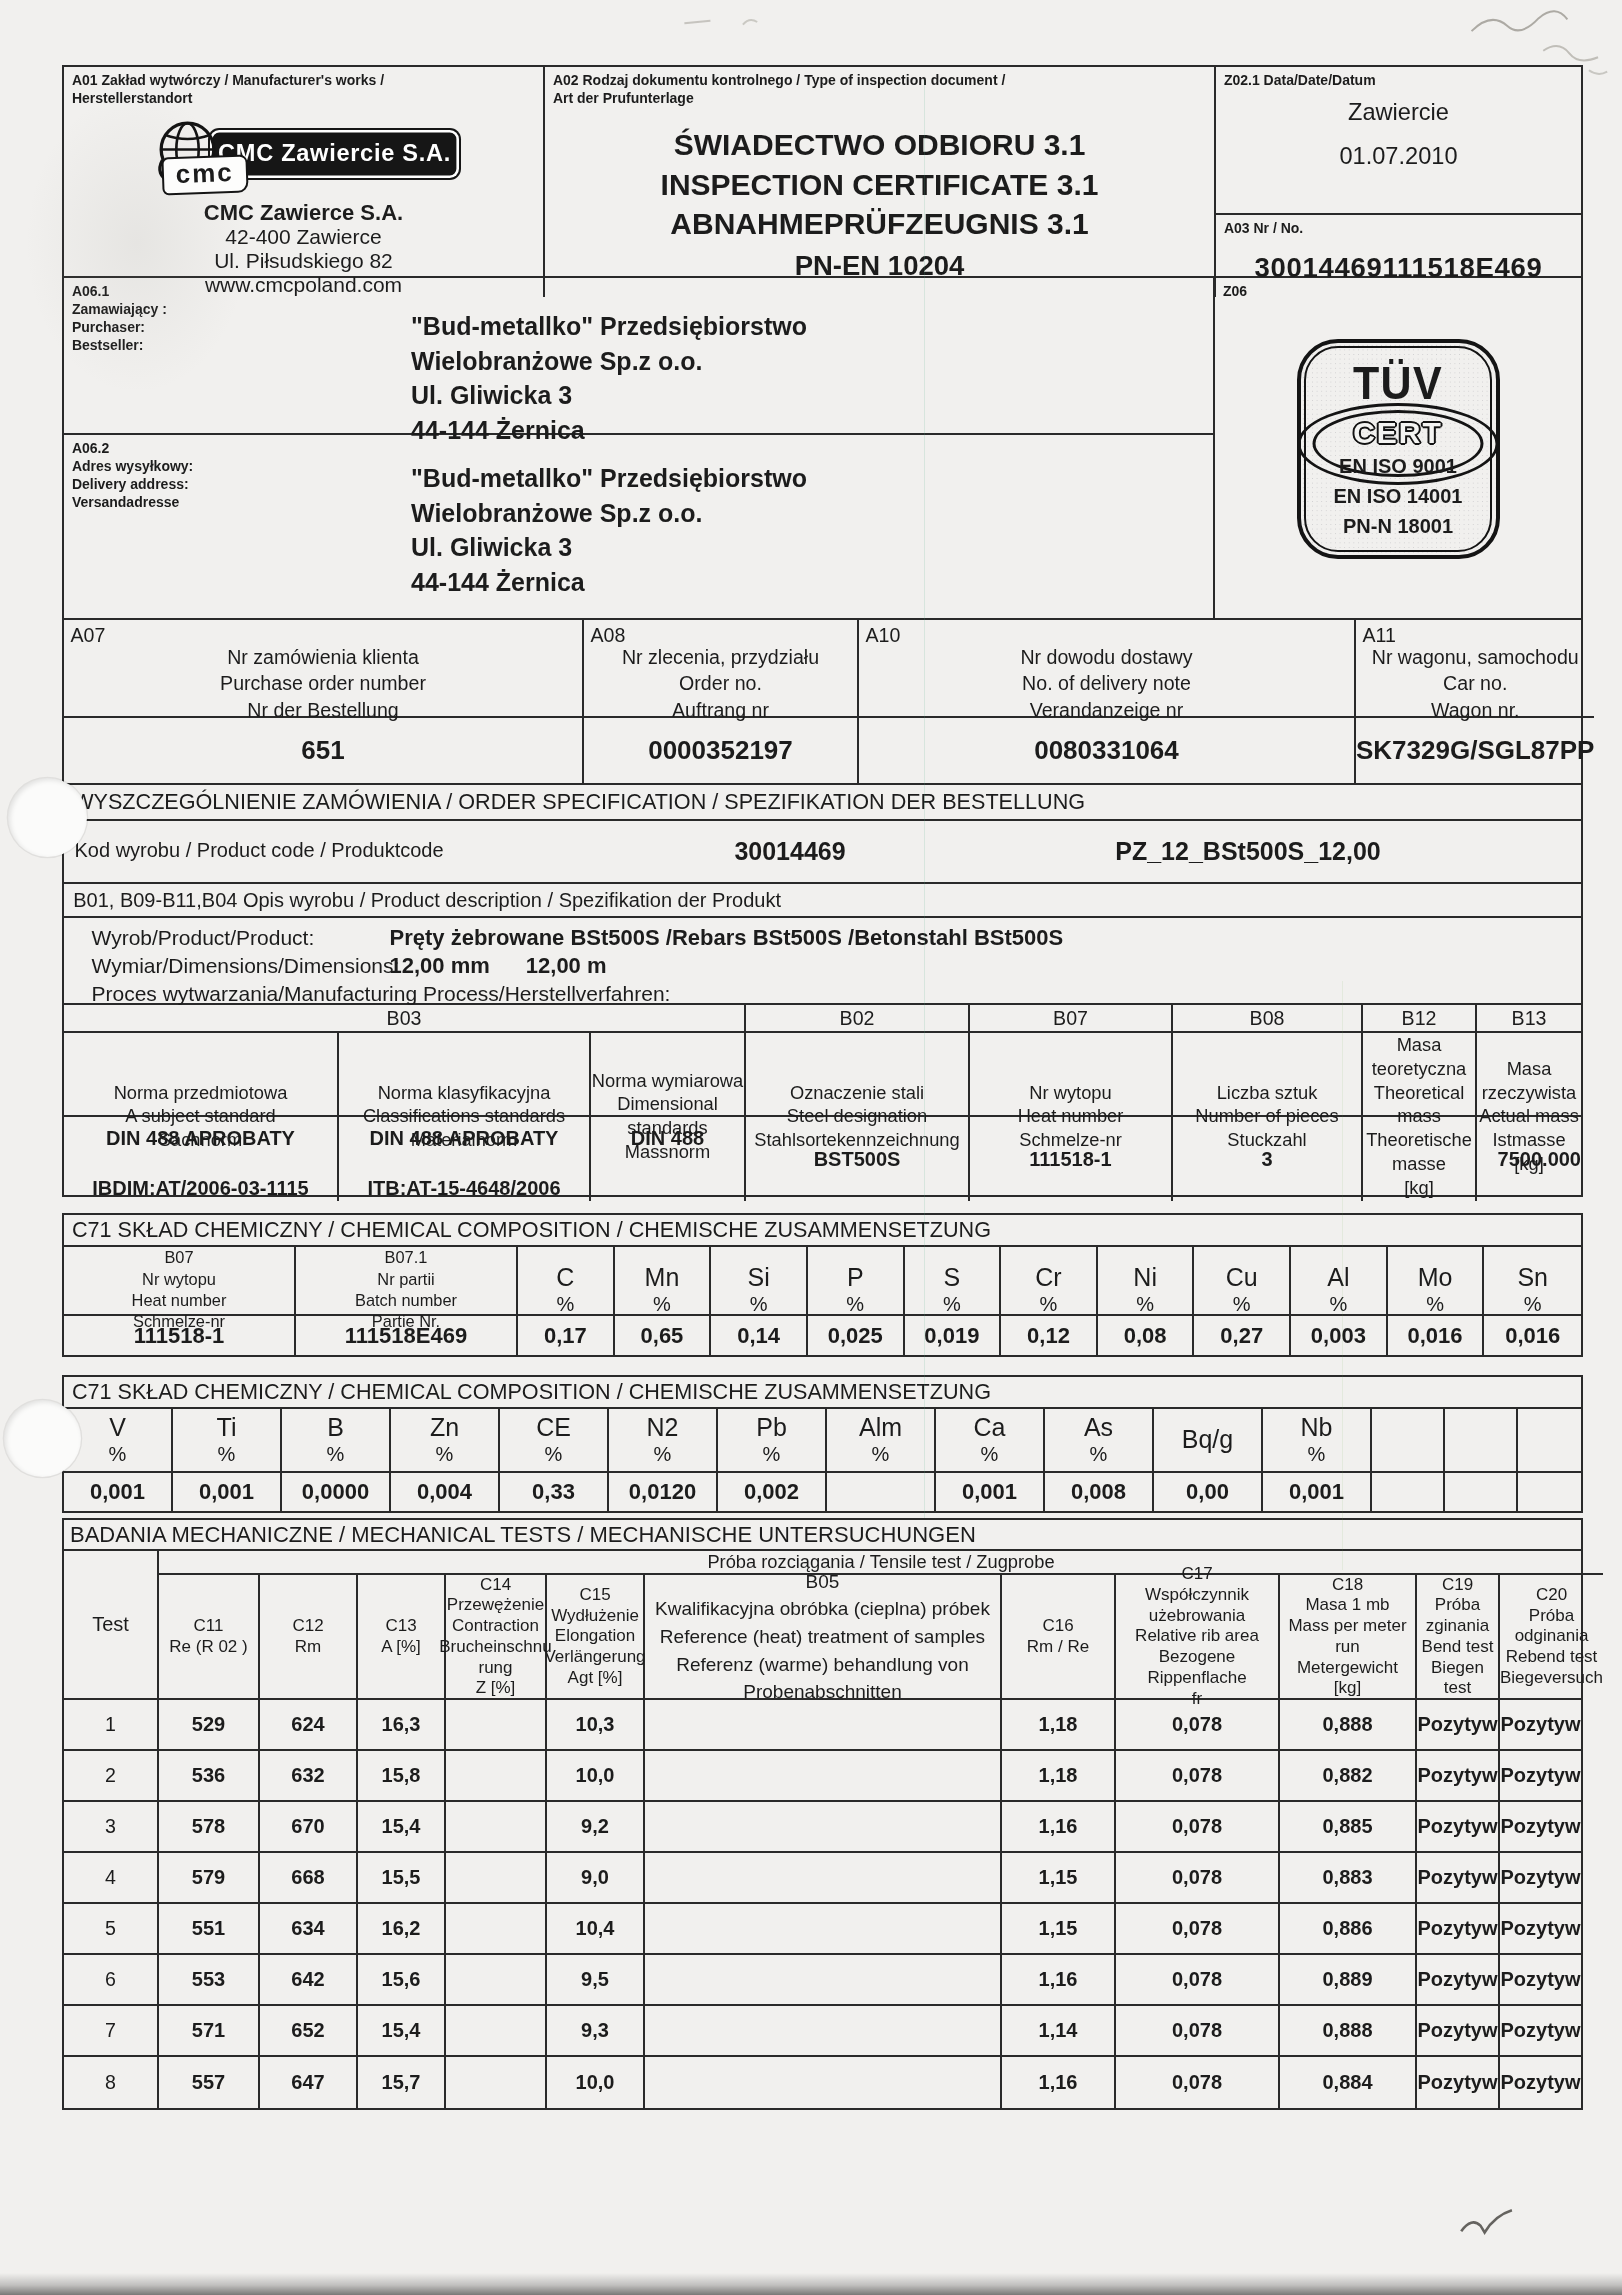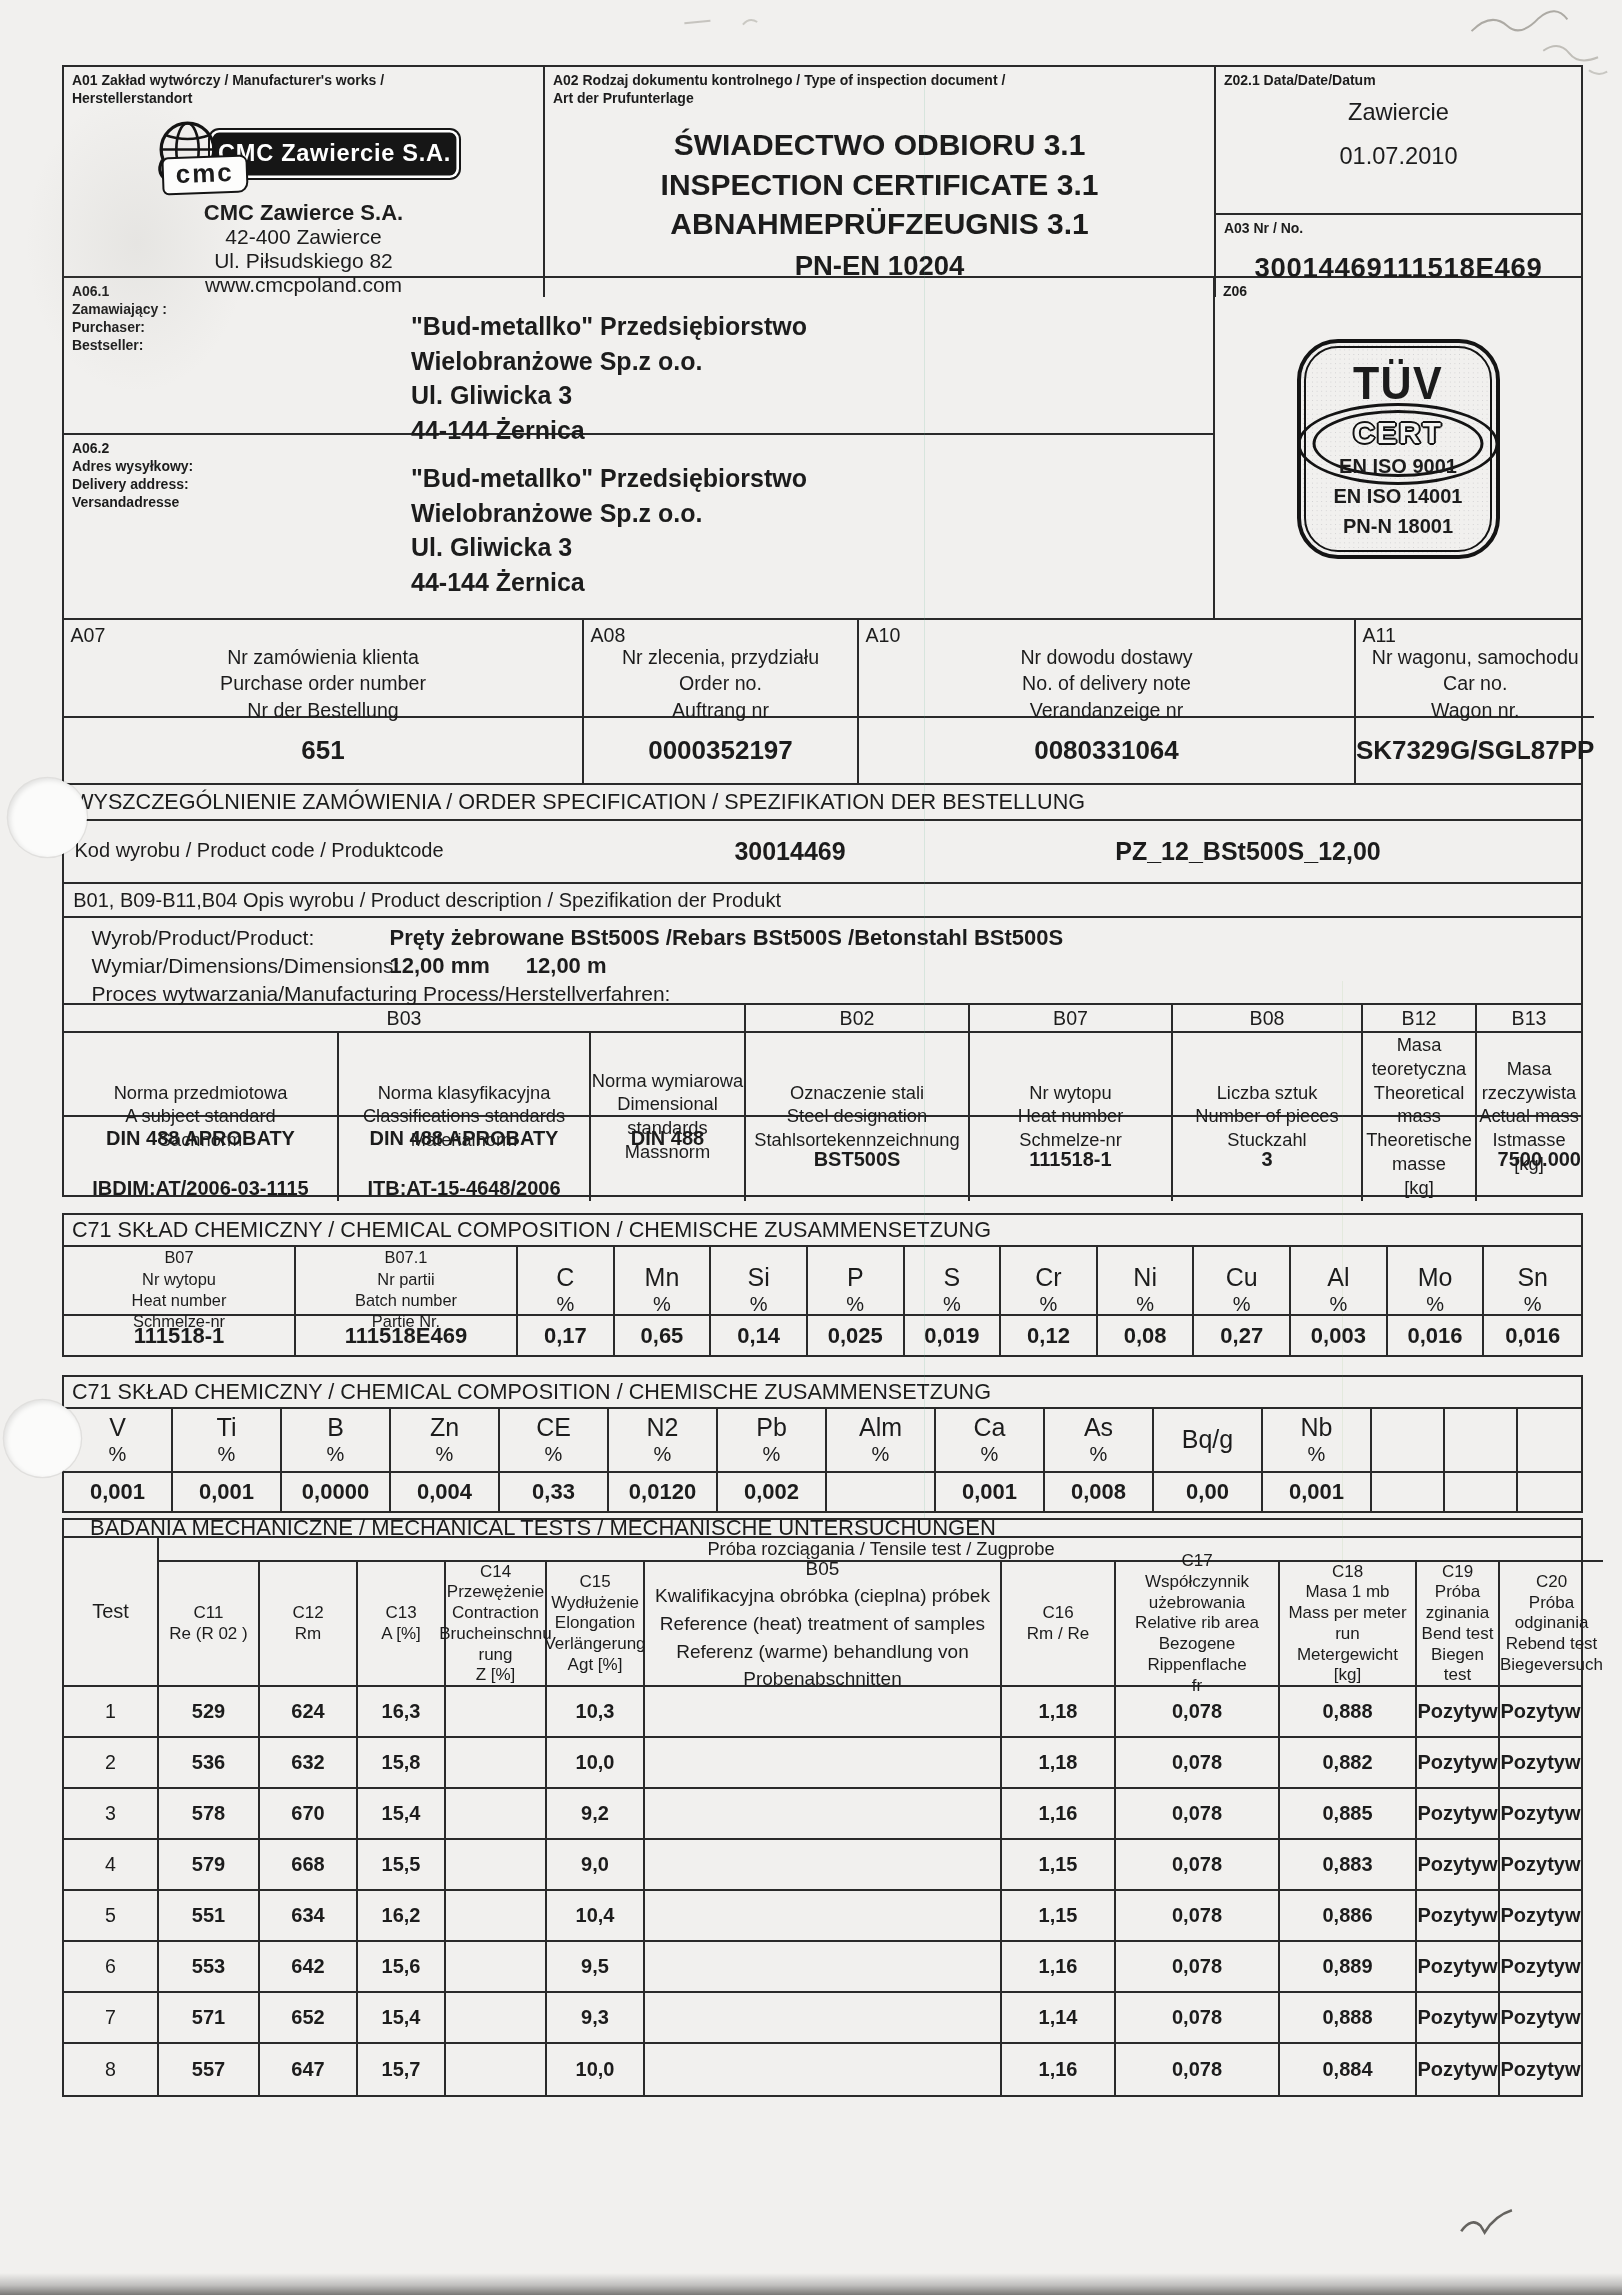--- a/index.html
+++ b/index.html
@@ -110,21 +110,21 @@
   .el .u{font-size:20px;}
   .c1-vals{height:39px;}
   .c1-vals > div{font-weight:bold;font-size:22px;}
   .c2-heads,.c2-vals{display:grid;grid-template-columns:repeat(12,109px) 73px 73px 1fr;}
   .c2-heads{height:62px;border-bottom:2px solid var(--line);}
   .c2-heads > div,.c2-vals > div{border-right:2px solid var(--line);box-sizing:border-box;}
   .c2-heads > div:last-child,.c2-vals > div:last-child{border-right:none;}
   .c2-vals{height:38px;}
   .c2-vals > div{font-weight:bold;font-size:22px;}
   
-  .mech-bar{height:18px;border-bottom:2px solid var(--line);display:flex;align-items:center;padding-left:26px;font-size:22px;box-sizing:border-box;}
+  .mech-bar{height:31px;border-bottom:2px solid var(--line);display:flex;align-items:center;padding-left:6px;font-size:22px;box-sizing:border-box;}
   .mech-head{display:grid;grid-template-columns:95px 101px 98px 88px 101px 98px 357px 114px 164px 137px 83px 1fr;
     grid-template-rows:24px 123px;border-bottom:2px solid var(--line);}
   .mech-head > div{box-sizing:border-box;}
   .mh-test{grid-row:1/3;grid-column:1;border-right:2px solid var(--line);font-size:20px;}
   .mh-band{grid-row:1;grid-column:2/13;border-bottom:2px solid var(--line);font-size:18.3px;}
   .mh{grid-row:2;border-right:2px solid var(--line);font-size:17px;line-height:1.22;}
   .mh.b05{font-size:19px;line-height:1.45;}
   .mech-head > .mh:last-child{border-right:none;}
   .mrow{display:grid;grid-template-columns:95px 101px 98px 88px 101px 98px 357px 114px 164px 137px 83px 1fr;
     height:51px;border-bottom:2px solid var(--line);box-sizing:border-box;}

